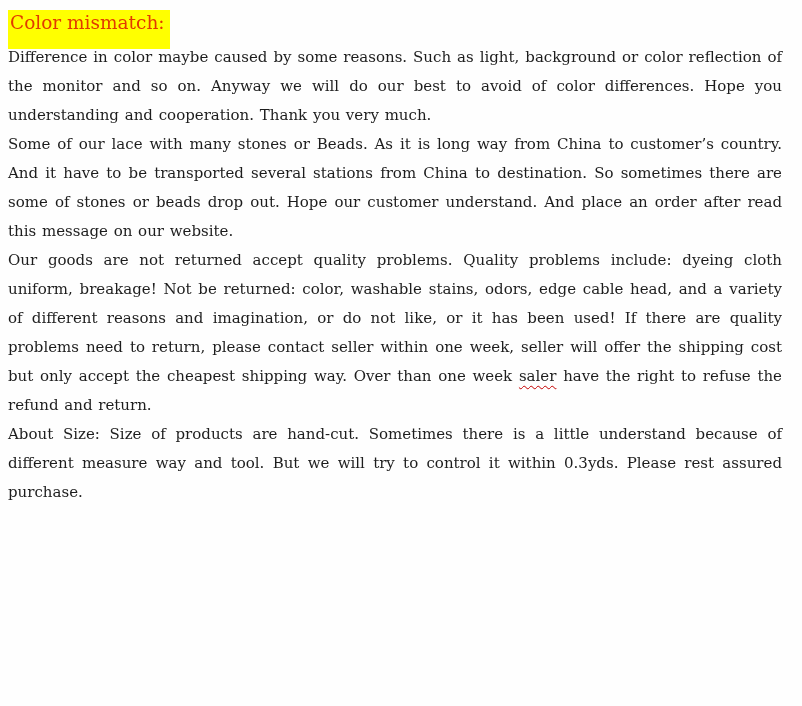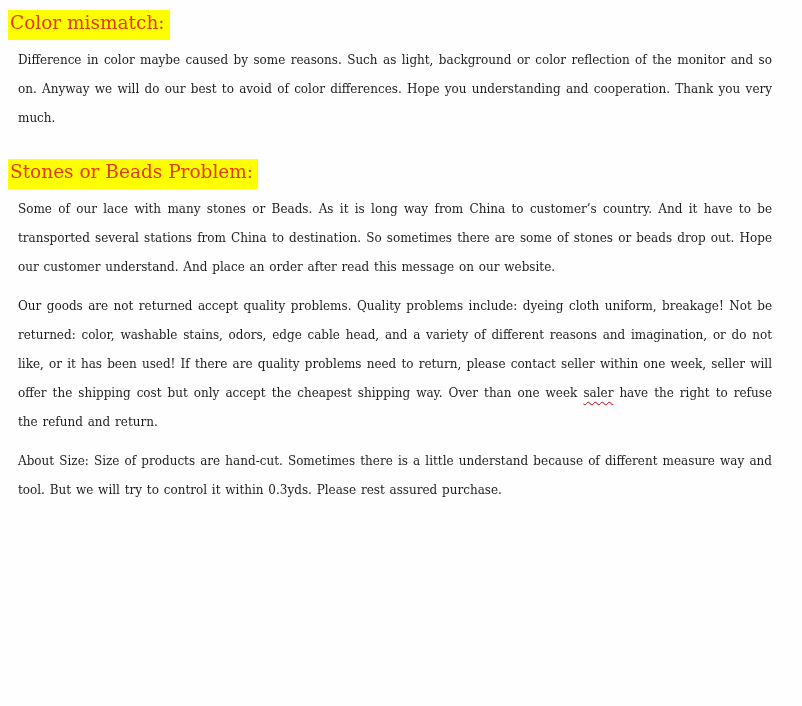--- a/index.html
+++ b/index.html
@@ -30,25 +30,25 @@
   .heading {
     margin: 26px 0 7px 0;
     font-size: 18.5px;
     line-height: 26px;
     font-weight: normal;
     color: var(--heading-color);
   }
   .policy-section:first-child .heading { margin-top: 2px; }
   .hl {
     background: var(--highlight-color);
-    padding: 2px 5px 7px 2px;
+    padding: 2px 5px 16px 2px;
   }
   .body {
-    margin: 10px;
-    font-size: 12px;
+    margin: 0;
+    font-size: 15px;
     line-height: 29px;
     text-align: justify;
     color: var(--body-text-color);
     word-spacing: 1px;
   }
   .misspelled {
     text-decoration-line: underline;
     text-decoration-style: wavy;
     text-decoration-color: var(--squiggle-color);
     text-decoration-thickness: 1px;
@@ -59,21 +59,20 @@
 <body>
 
 <div class="page">
 
   <section class="policy-section">
     <h2 class="heading"><span class="hl">Color mismatch:</span></h2>
     <p class="body">Difference in color maybe caused by some reasons. Such as light, background or color reflection of the monitor and so on. Anyway we will do our best to avoid of color differences. Hope you understanding and cooperation. Thank you very much.</p>
   </section>
 
   <section class="policy-section">
-    <h2 class="heading"><span class="hl">Stones or Beads Problem:</span></h2>
     <p class="body">Some of our lace with many stones or Beads. As it is long way from China to customer’s country.  And it have to be transported several stations from China to destination. So sometimes there are some of stones or beads drop out. Hope our customer understand. And place an order after read this message on our website.</p>
   </section>
 
   <section class="policy-section">
     <p class="body"><span>Our goods are not returned accept quality problems. Quality problems include: dyeing cloth uniform, breakage! Not be returned: color, washable stains, odors, edge cable head, and a variety of different reasons and imagination, or do not like, or it has been used! If there are quality problems need to return, please contact seller within one week, seller will offer the shipping cost but only accept the cheapest shipping way. Over than one week </span><span class="misspelled">saler</span><span> have the right to refuse the refund and return.</span></p>
   </section>
 
   <section class="policy-section">
     <p class="body">About Size: Size of products are hand-cut. Sometimes there is a little understand because of different measure way and tool. But we will try to control it within 0.3yds. Please rest assured purchase.</p>
   </section>

